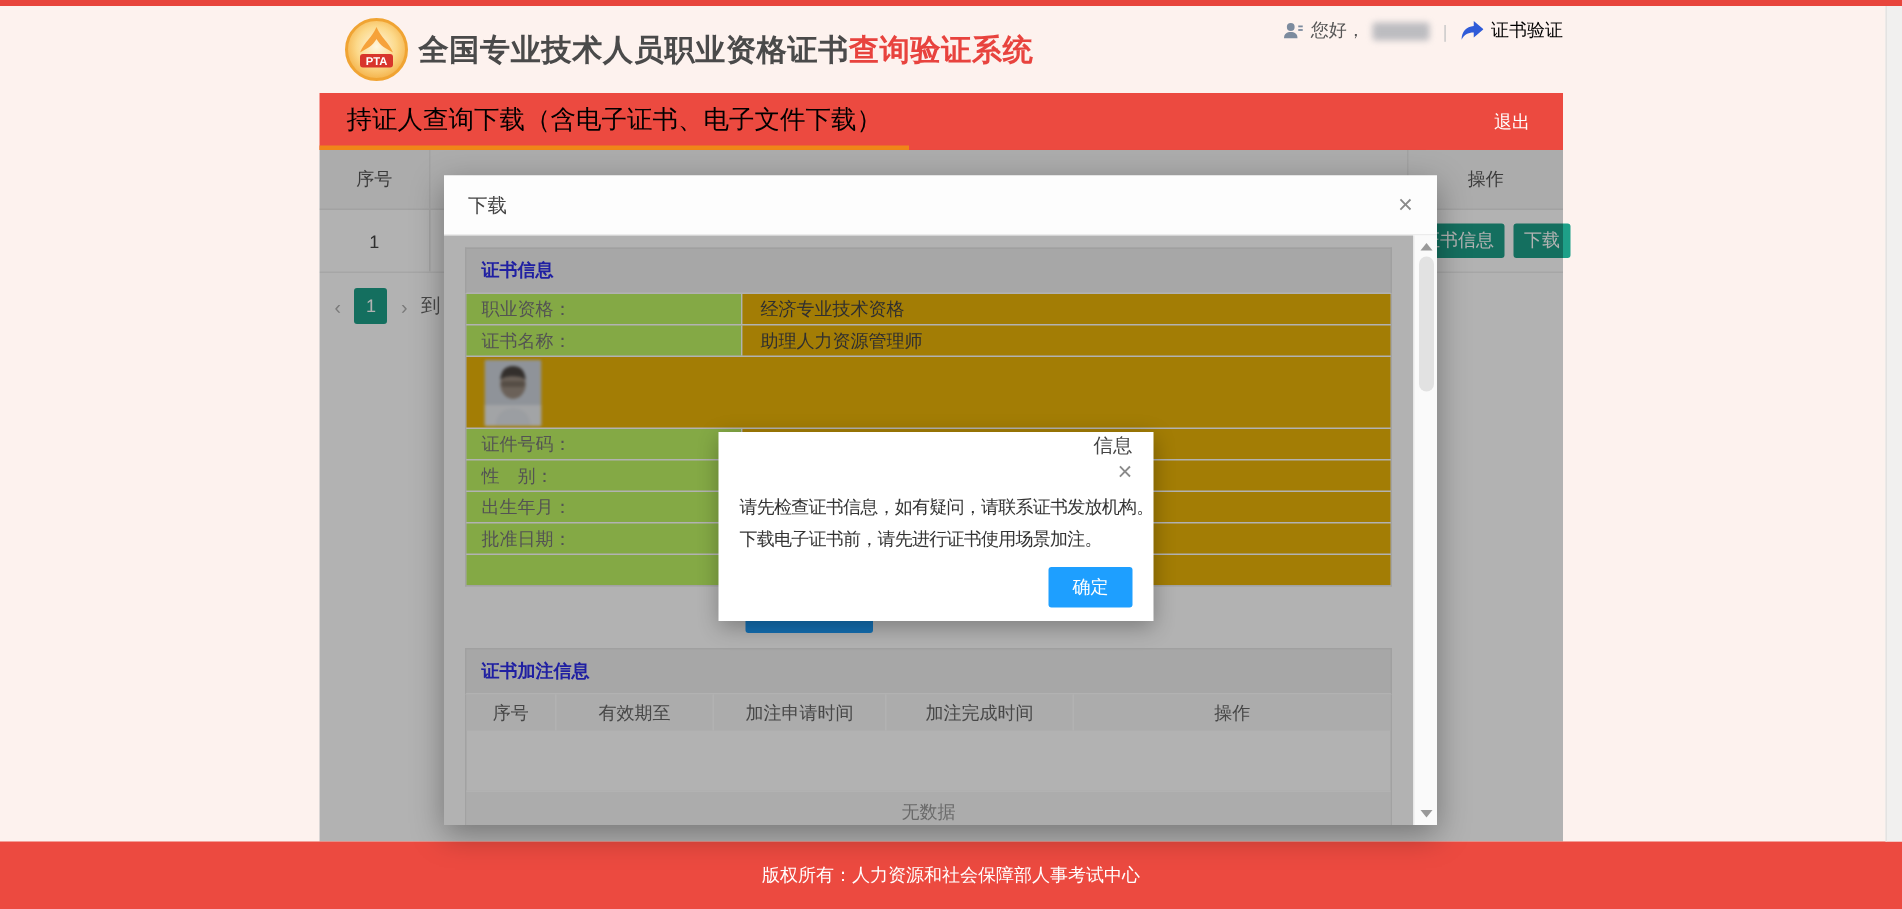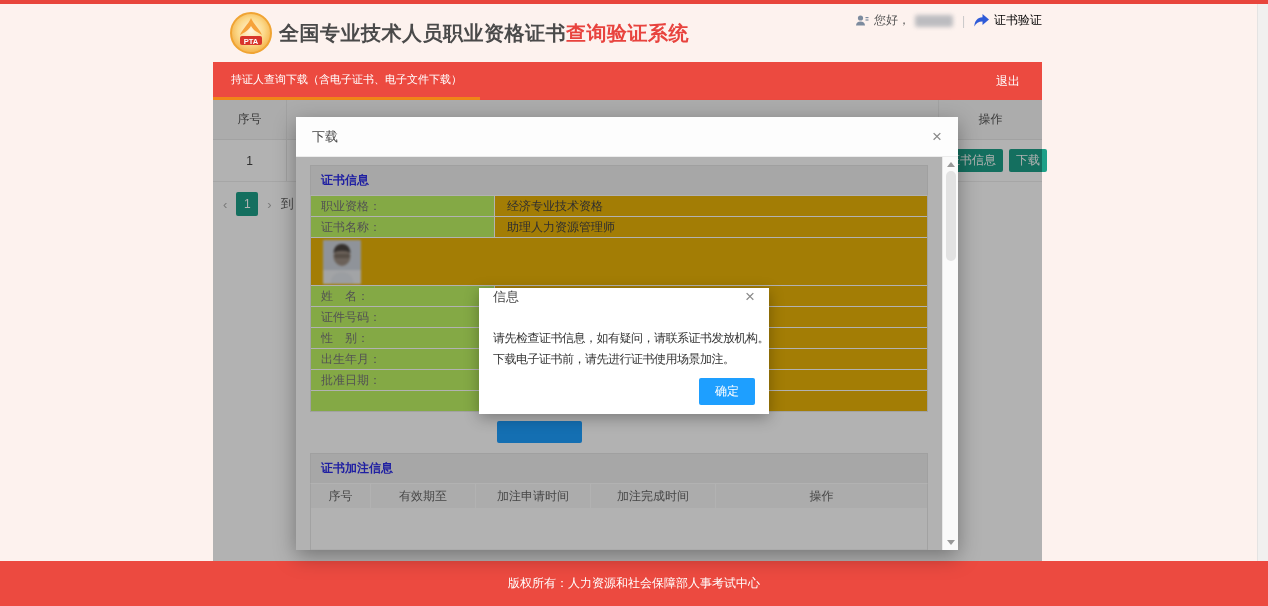--- a/index.html
+++ b/index.html
@@ -18,21 +18,21 @@
   .brand .title { font-size:20px; font-weight:bold; color:#4A4A4A; letter-spacing:.5px; }
   .brand .title .accent { color:#E8433E; }
   .user { position:absolute; right:226px; top:12px; display:flex; align-items:center; gap:5px; font-size:12px; color:#555; }
   .redacted { display:inline-block; width:38px; height:12px; background:#9aa0a8; border-radius:2px; filter:blur(2px); opacity:.65; }
   .user .sep { color:#C9C9C9; margin:0 4px; }
   .user a { color:#000000; text-decoration:none; }
 
   
   .container { position:absolute; left:213px; top:62px; width:829px; height:499px; background:#FFFFFF; }
   .nav { height:38px; background:#EC4A40; display:flex; align-items:stretch; }
-  .nav .tab { display:flex; align-items:center; padding:0 18px; margin-left:0; color:#ffffff; font-size:11px; border-bottom:3px solid #F08519; cursor:pointer; }
+  .nav .tab { display:flex; align-items:center; padding:0 18px; margin-left:0; color:#000000; font-size:17px; border-bottom:3px solid #F08519; cursor:pointer; }
   .nav .logout { margin-left:auto; align-self:center; padding:0 22px; color:#FFF; font-size:12px; cursor:pointer; }
   .main { position:relative; height:461px; background:#FFF; }
   .bg-head { display:flex; height:40px; background:#F7F7F7; border-bottom:1px solid #E8E8E8; align-items:center; color:#555; }
   .bg-row  { display:flex; height:42px; border-bottom:1px solid #EEEEEE; align-items:center; color:#444; }
   .c-seq { width:74px; text-align:center; border-right:1px solid #E8E8E8; align-self:stretch; display:flex; align-items:center; justify-content:center; }
   .c-mid { flex:1; align-self:stretch; }
   .c-act { width:104px; align-self:stretch; border-left:1px solid #E8E8E8; display:flex; align-items:center; justify-content:center; gap:6px; }
   .tbtn { background:#1EA088; color:#FFF; border:none; border-radius:2px; font-size:12px; padding:3px 7px; cursor:pointer; white-space:nowrap; }
   .pager { display:flex; align-items:center; gap:9px; margin:10px 0 0 10px; color:#B0B0B0; font-size:13px; }
   .pg-cur { display:inline-block; width:22px; height:24px; line-height:24px; text-align:center; background:#1EA088; color:#FFF; border-radius:2px; font-size:12px; }
@@ -70,21 +70,21 @@
   .ann-table { border:1px solid #E8E8E8; border-top:none; }
   .ann-head { display:flex; height:24px; background:#F6F6F6; color:#666; }
   .ann-head div { display:flex; align-items:center; justify-content:center; border-right:1px solid #FFF; }
   .ann-head div:last-child { border-right:none; }
   .ac0{width:60px}.ac1{width:130px}.ac2{width:105px}.ac3{width:115px}.ac4{width:125px}.ac5{flex:1}
   .ann-empty { height:26px; line-height:26px; text-align:center; background:#F6F6F6; border-top:1px solid #FFF; color:#999;margin-top:40px; }
 
   
   .imodal { position:absolute; left:183px; top:171px; width:290px; height:126px; background:#FFF;
             box-shadow:0 4px 14px rgba(0,0,0,0.3); z-index:8; }
-  .im-head { height:32px; display:flex; align-items:flex-start; padding:0 14px; font-size:13px; color:#444; }
+  .im-head { height:32px; display:flex; align-items:flex-end; padding:0 14px; font-size:13px; color:#444;flex-direction:column; }
   .im-body { padding:8px 14px 4px 14px; font-size:12px; color:#333; letter-spacing:-0.5px; }
   .im-body p { line-height:21px; white-space:nowrap; }
   .im-foot { text-align:right; padding:4px 14px 0 14px; }
   .im-foot button { background:#1E9FFF; color:#FFF; border:none; border-radius:2px; font-size:12px; padding:5px 16px; cursor:pointer; }
 
   
   .footer { position:absolute; left:0; bottom:0; width:100%; height:45px; background:#EC4A40; color:#FFF;
             display:flex; align-items:center; justify-content:center; font-size:12px; }
   .page-scroll { position:absolute; right:0; top:4px; width:11px; height:557px; background:#F1F0EF; border-left:1px solid #E4E3E2; }
 </style>
@@ -181,26 +181,20 @@
               <rect width="38" height="44" fill="#CDD3DB"></rect>
               <rect y="30" width="38" height="14" fill="#E9EBEE"></rect>
               <path d="M7 44 C8 35 13 32 19 32 C25 32 30 35 31 44 Z" fill="#DFE3E8"></path>
               <ellipse cx="19" cy="16" rx="8.5" ry="10" fill="#9A8C80"></ellipse>
               <path d="M10.5 13 C11 6 15 4 19 4 C23 4 27 6 27.5 13 C24 10 14 10 10.5 13 Z" fill="#4A4440"></path>
               <rect x="11" y="14" width="16" height="4" rx="2" fill="#6E6258" opacity="0.7"></rect>
             </svg>
           </div>
         </div>
         <div class="r">
-          <div class="lbl">姓　名：</div>
-          <div class="val">
-              <span class="name-blob"></span>
-            </div>
-        </div>
-        <div class="r">
           <div class="lbl">证件号码：</div>
           <div class="val"></div>
         </div>
         <div class="r">
           <div class="lbl">性　别：</div>
           <div class="val"></div>
         </div>
         <div class="r">
           <div class="lbl">出生年月：</div>
           <div class="val"></div>

